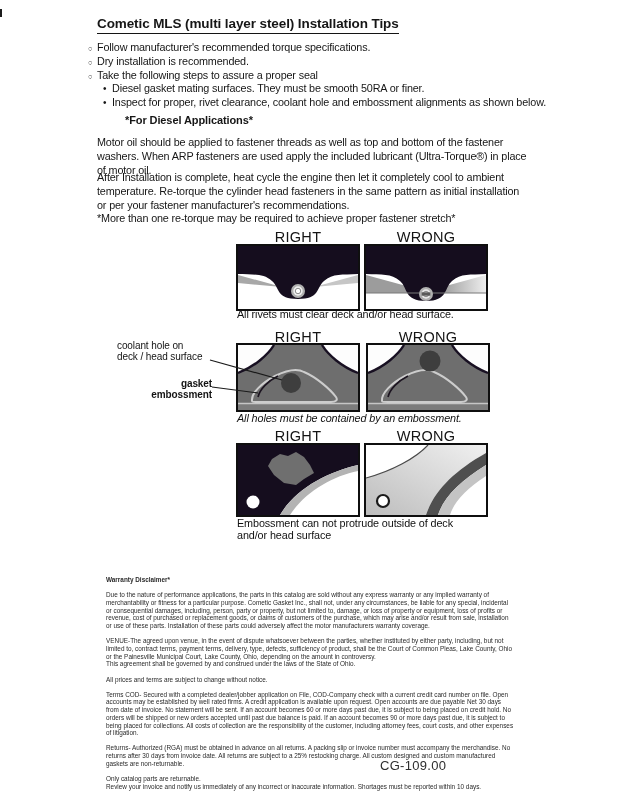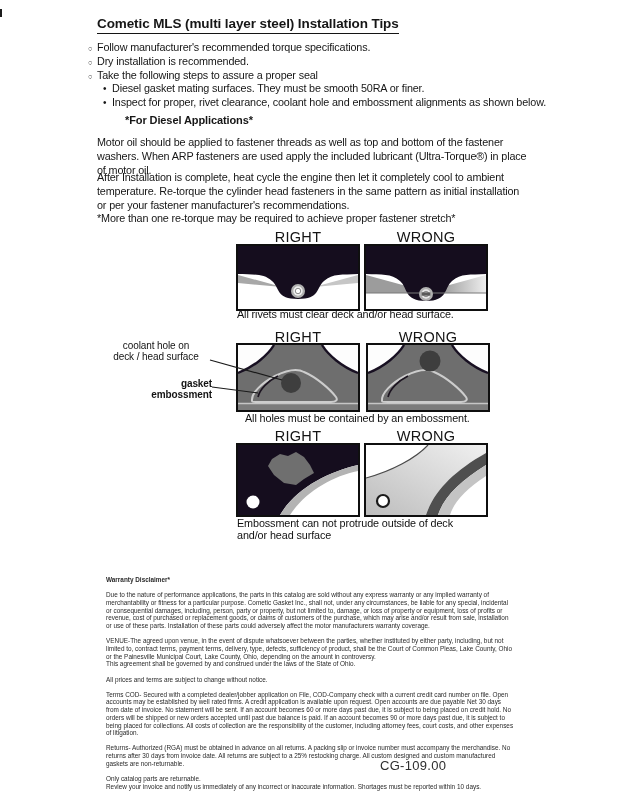--- a/index.html
+++ b/index.html
@@ -22,21 +22,21 @@
   .brow.lvl1 .marker{font-size:10px;}
   .diesel-heading{left:97px;top:114px;font-size:11px;font-weight:bold;letter-spacing:-0.1px;margin-left:28px;}
   .body-par{font-size:10.8px;letter-spacing:-0.15px;line-height:14px;width:432px;}
   .par1{left:97px;top:135px;}
   .par2{left:97px;top:170px;}
   .par3{left:97px;top:211px;white-space:nowrap;}
   .dlabel{width:124px;text-align:center;font-size:14.5px;letter-spacing:0.3px;color:#141414;}
   .dbox{border:2px solid #0f0f0f;line-height:0;background:#fff;}
   .caption{font-size:10.8px;letter-spacing:-0.1px;color:#111;line-height:11.5px;white-space:nowrap;}
   .ann{font-size:10px;letter-spacing:-0.1px;color:#141414;line-height:11px;}
-  .ann-block{left:103px;top:340px;width:106px;text-align:center;}
+  .ann-block{left:117px;top:340px;width:106px;text-align:left;}
   .ann-g{left:118px;top:378px;width:94px;text-align:right;font-weight:bold;}
   .legal{left:106px;top:576px;width:409px;font-size:6.4px;line-height:7.7px;color:#2a2a2a;letter-spacing:0;}
   .legal p{margin:0 0 7.5px 0;}
   .legal p.tight{margin-bottom:0;}
   .legal .lhead{font-weight:bold;}
   .page-code{left:380px;top:758px;font-size:13px;color:#2e2e2e;letter-spacing:0.3px;}
   svg{display:block;}
 </style>
 </head>
 <body>
@@ -153,21 +153,21 @@
       <path d="M20 52 C22 44 30 36 40 31" stroke="#1c1420" stroke-width="1.6" fill="none"></path>
       <circle cx="62" cy="16" r="10.5" fill="#3e3e3e"></circle>
     </svg>
   </div>
 
   <svg class="abs" style="left:208px;top:346px;z-index:5;" width="88" height="52" viewBox="0 0 88 52">
     <line x1="2" y1="14" x2="74" y2="34" stroke="#1a1a1a" stroke-width="1.2"></line>
     <line x1="4" y1="41" x2="50" y2="47" stroke="#1a1a1a" stroke-width="1.2"></line>
   </svg>
 
-  <div class="abs caption" style="left:245px;top:413px;">All holes must be contained by an embossment.</div>
+  <div class="abs caption" style="left:237px;top:413px;font-style:italic;">All holes must be contained by an embossment.</div>
 
   <div class="abs dlabel" style="left:236px;top:428px;">RIGHT</div>
   <div class="abs dlabel" style="left:364px;top:428px;">WRONG</div>
 
   <div class="abs dbox" style="left:236px;top:443px;">
     <svg width="120" height="70" viewBox="0 0 120 70">
       <rect width="120" height="70" fill="#ffffff"></rect>
       <path d="M0 0 H120 V20 C90 27 58 43 42 70 H0 Z" fill="#150d1e"></path>
       <path d="M120 20 C90 27 58 43 42 70 L52 70 C66 48 94 31 120 26 Z" fill="#b3b3b3"></path>
       <path d="M34 14 L42 9 L50 11 L58 7 L66 12 L72 20 L76 28 L66 34 L58 40 L46 38 L36 30 L30 21 Z" fill="#6f6f6f"></path>

